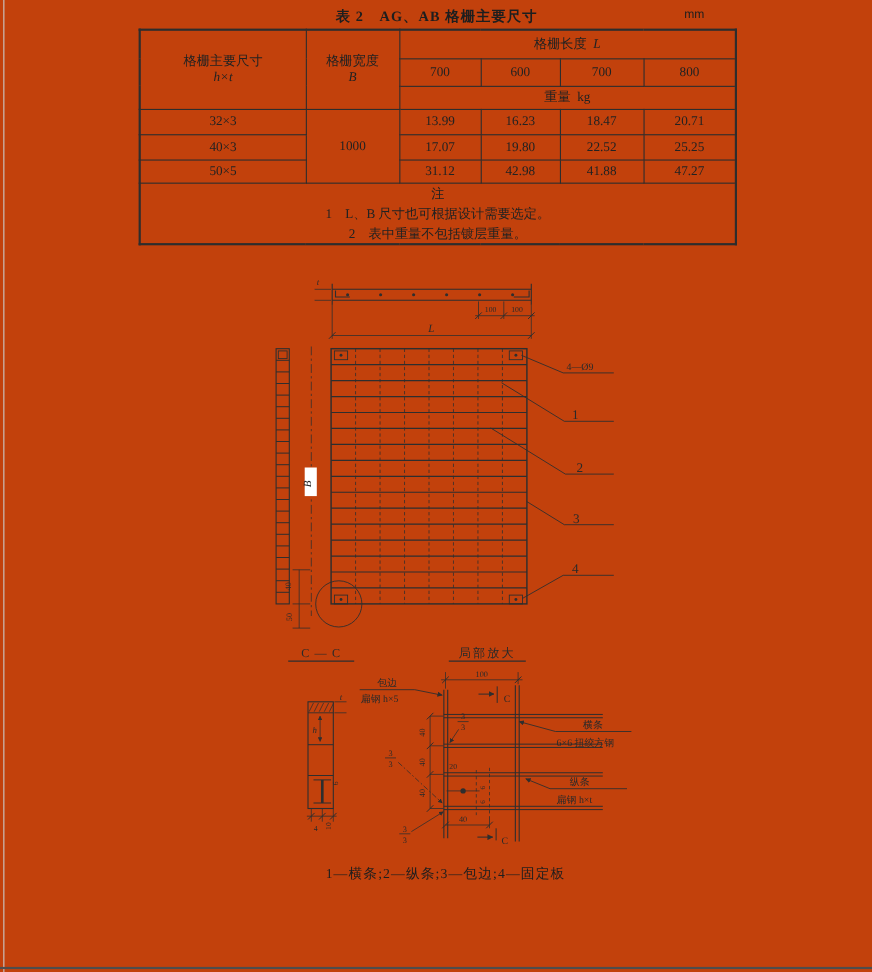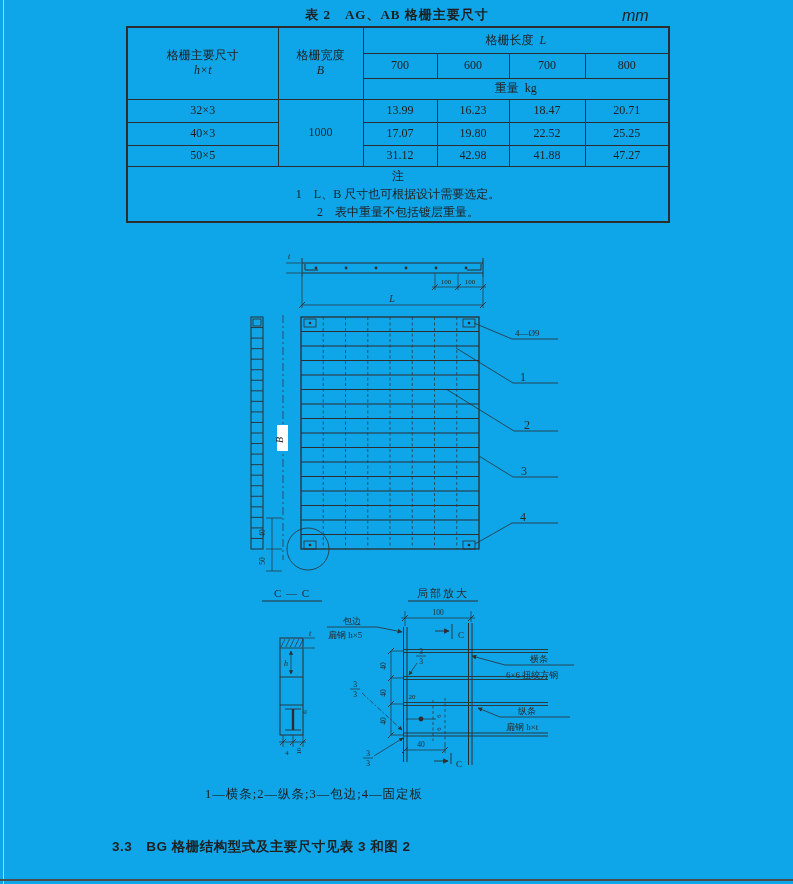--- a/index.html
+++ b/index.html
@@ -1,39 +1,39 @@
 <!DOCTYPE html>
 <html><head>
 <meta charset="utf-8">
 <style>
   html,body{margin:0;padding:0;background:#e9e9e9;}
-  .page{position:relative;width:793px;height:884px;background:#0ea5e9;overflow:hidden;
+  .page{position:relative;width:793px;height:884px;background:#c2410c;overflow:hidden;
         font-family:"Liberation Serif","DejaVu Serif",serif;color:#1e1e1e;
         -webkit-font-smoothing:antialiased;}
   .edge-left{position:absolute;left:3px;top:0;bottom:0;width:1px;background:#c9c9c9;}
   .edge-bottom{position:absolute;left:0;right:0;top:879px;height:2px;background:#4d4d4d;}
 
   .tbl-title{position:absolute;left:126px;top:6px;width:542px;text-align:center;
              font-size:13px;font-weight:700;letter-spacing:1px;}
-  .tbl-unit{position:absolute;left:622px;top:7px;font-size:16px;font-family:"Liberation Sans",sans-serif;font-style:italic;}
+  .tbl-unit{position:absolute;left:622px;top:7px;font-size:11px;font-family:"Liberation Sans",sans-serif;}
 
   table.spec{position:absolute;left:126px;top:26px;width:542px;border-collapse:collapse;
              table-layout:fixed;font-size:12px;color:#222;}
   table.spec td{border:1px solid #2d2d2d;text-align:center;vertical-align:middle;padding:0;
                 line-height:1.25;margin-left:46px;}
   table.spec{border:2px solid #2d2d2d;}
   td.hdr{font-size:12px;}
   .var{font-style:italic;font-family:"Liberation Serif",serif;}
   .r-span{height:26px;} .r-len{height:25px;} .r-wt{height:21px;}
   .r-d1{height:23px;} .r-d2{height:23px;} .r-d3{height:21px;}
   td.note-cell{text-align:left;vertical-align:top;padding:6px 10px 8px 14px;height:44px;}
   .note-line{font-size:12px;line-height:18px;}
 
   svg text{font-family:"Liberation Serif","DejaVu Serif",serif;fill:#2a2a2a;}
-  .cap{position:absolute;left:205px;width:400px;text-align:left;font-size:12.5px;letter-spacing:1px;}
+  .cap{position:absolute;left:205px;width:400px;text-align:center;font-size:12.5px;letter-spacing:1px;}
   .cap-legend{top:786px;}
   .cap-title{top:803px;}
   .sec-heading{position:absolute;left:112px;top:838px;font-size:13.5px;font-weight:700;
                font-family:"Liberation Sans","DejaVu Sans",sans-serif;color:#1f1f1f;letter-spacing:.5px;}
 </style>
 </head>
 <body>
 
 <div class="page">
   <div class="edge-left"></div>
@@ -384,16 +384,15 @@
       <text x="352" y="624" font-size="9" text-anchor="middle">包边</text>
       <text x="328" y="638" font-size="9">扁钢 h×5</text>
       <text x="539" y="662" font-size="9" text-anchor="middle">横条</text>
       <text x="506" y="678" font-size="9">6×6  扭绞方钢</text>
       <text x="527" y="714" font-size="9" text-anchor="middle">纵条</text>
       <text x="506" y="730" font-size="9">扁钢 h×t</text>
     </g>
   </svg>
 
   <div class="cap cap-legend">1—横条;2—纵条;3—包边;4—固定板</div>
-  <div class="sec-heading">3.3　BG 格栅结构型式及主要尺寸见表 3 和图 2</div>
 
   <div class="edge-bottom"></div>
 </div>
 
 </body></html>

